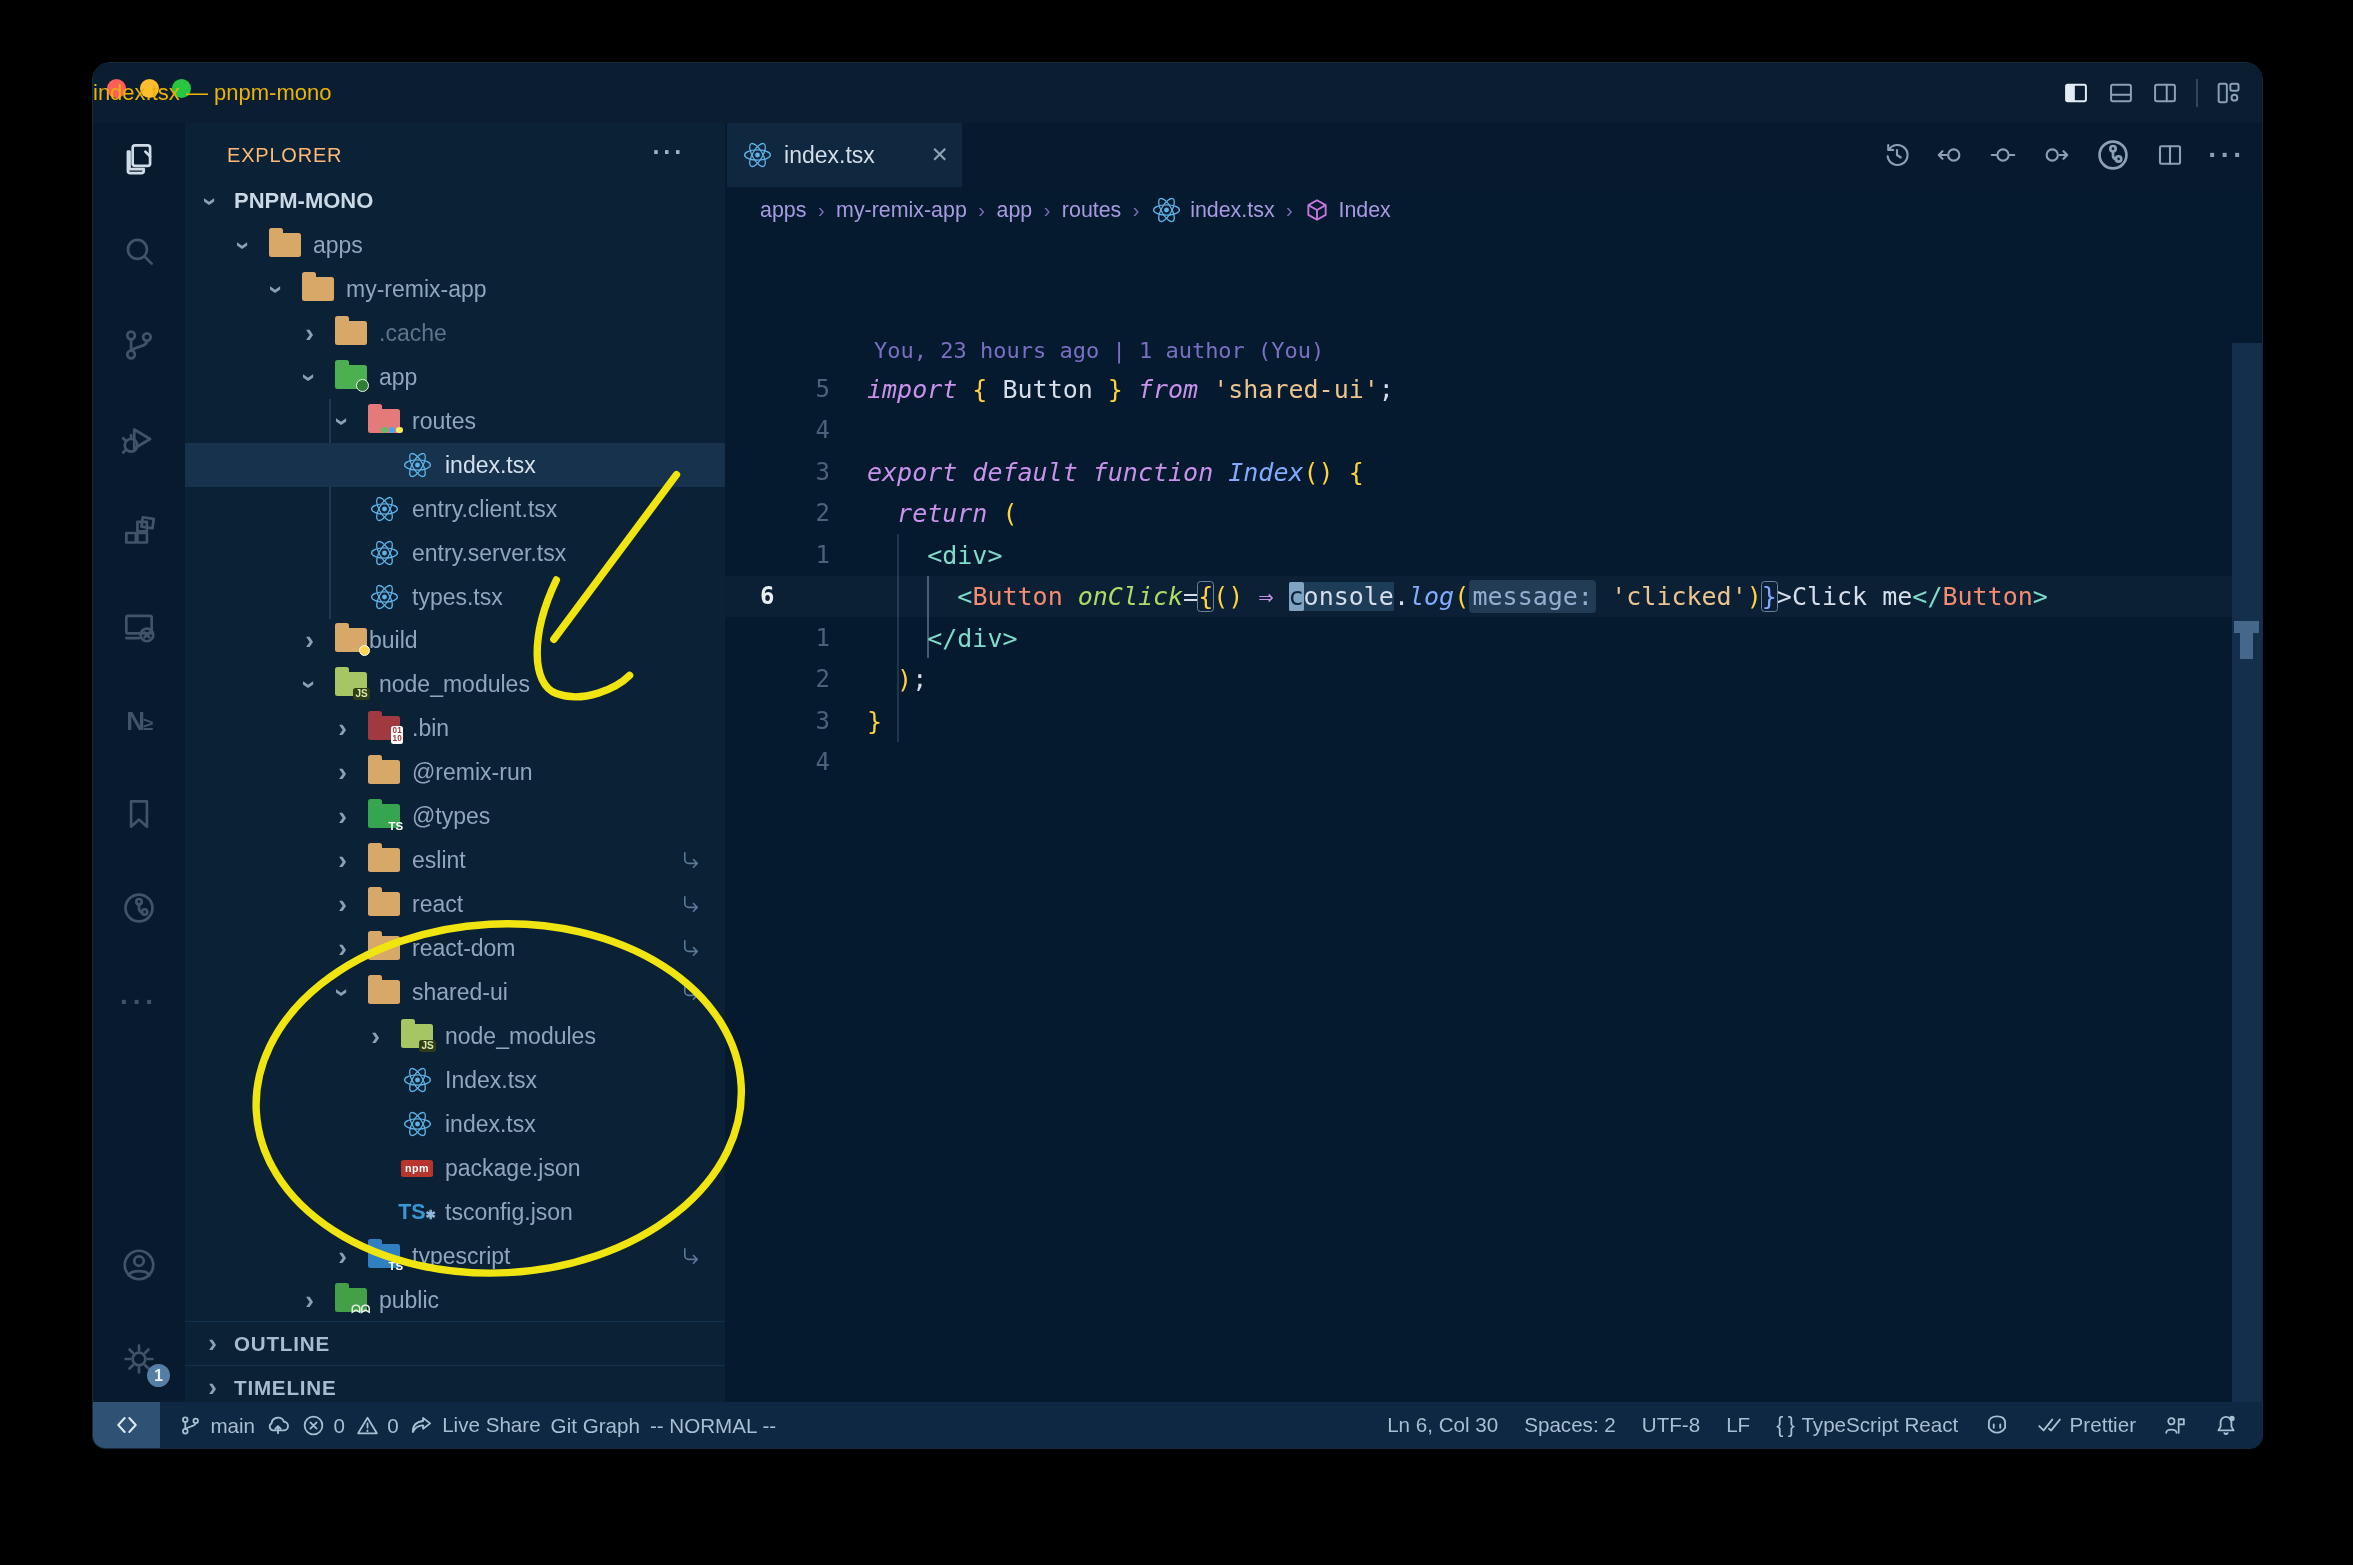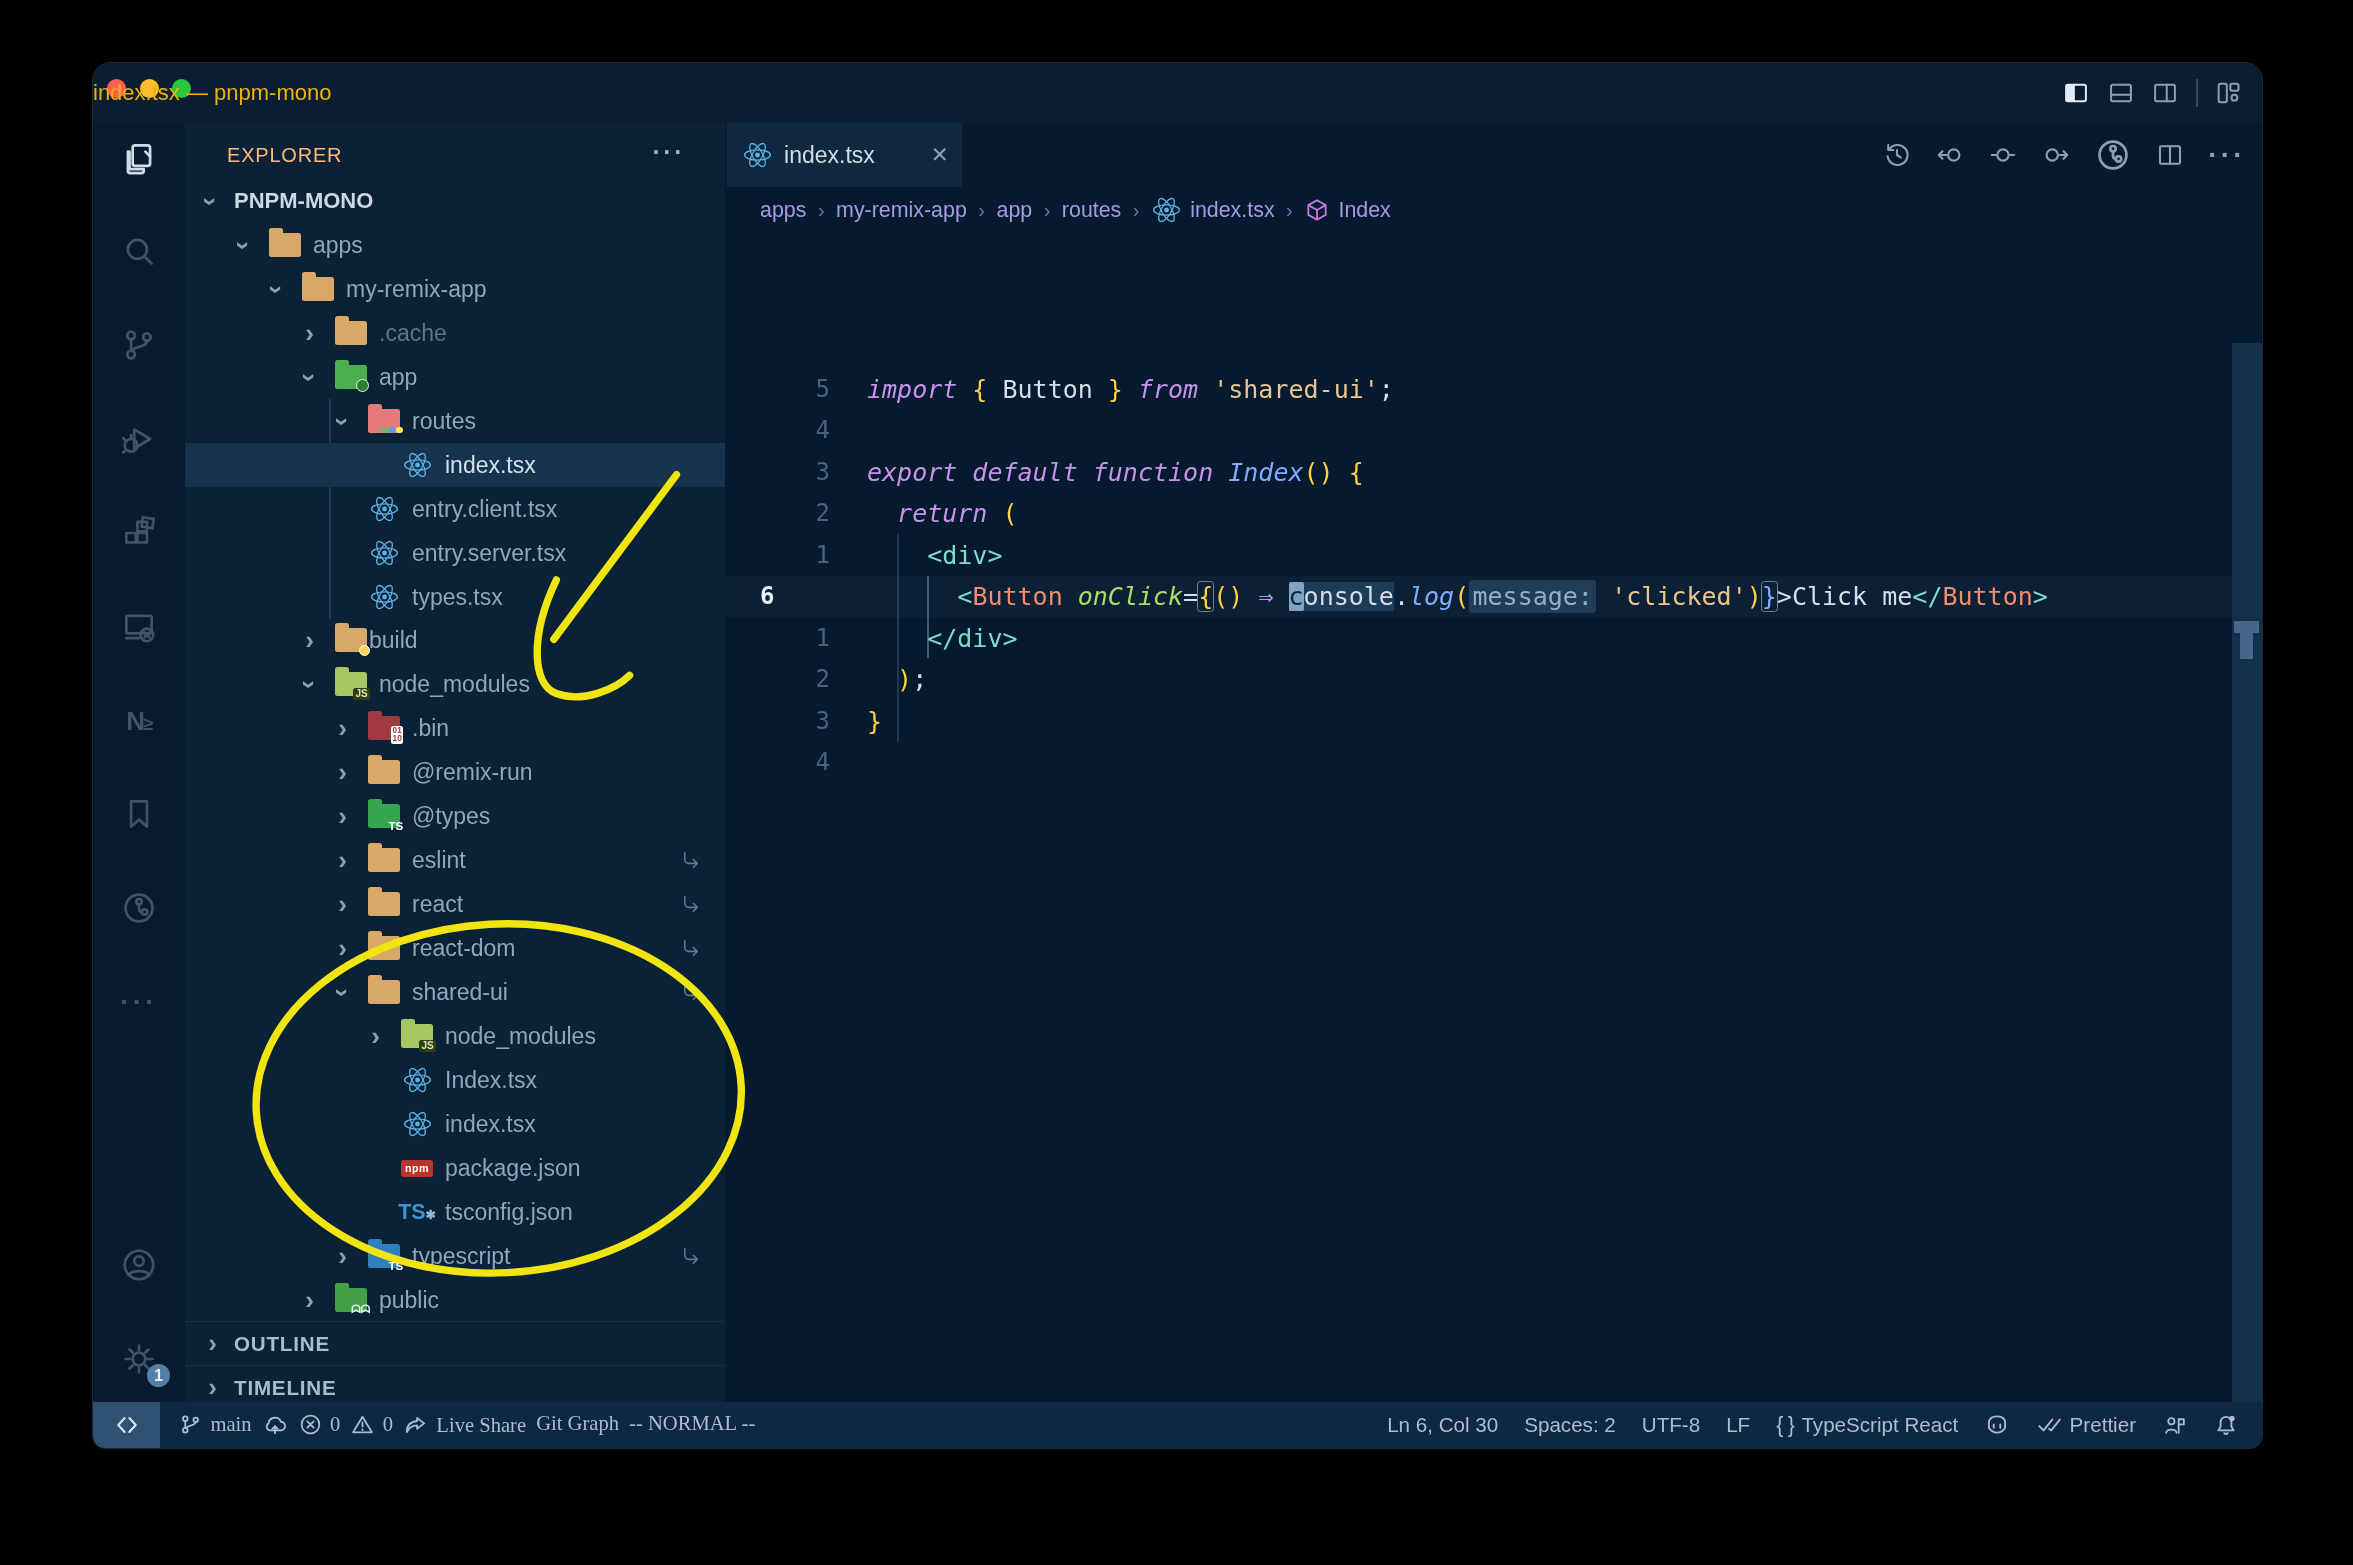--- a/index.html
+++ b/index.html
@@ -75,21 +75,21 @@
   .tok-inlay{background:#223c55;color:#95add0;border-radius:4.1px;padding:1.6px 3.3px;}
   .iguide{position:absolute;width:1.6px;background:#1d3750;}
   .iguide.bright{background:#3f5d79;}
   #vscroll{position:absolute;right:1.6px;top:110px;width:30px;height:1167px;background:#142f4c;}
   #vscroll .t-bar{position:absolute;left:1.6px;top:278px;width:25px;height:11.5px;background:#44678a;}
   #vscroll .t-stem{position:absolute;left:7.4px;top:290px;width:13px;height:26px;background:#44678a;}
   
   #statusbar{position:absolute;left:0;bottom:0;width:100%;height:46px;background:#0e2742;display:flex;align-items:center;color:#a8bed2;font-size:20.6px;}
   #sb-remote{width:67px;height:46px;background:#2e5174;display:flex;align-items:center;justify-content:center;color:#dfe9f2;flex:0 0 auto;}
   .sb-item{display:flex;align-items:center;gap:7.4px;white-space:nowrap;}
-  #sb-left{display:flex;align-items:flex-start;gap:10px;margin-left:18px;font-family:Liberation Serif, serif;}
+  #sb-left{display:flex;align-items:flex-end;gap:10px;margin-left:18px;}
   #sb-right{display:flex;align-items:center;gap:26px;margin-left:auto;margin-right:23px;}
   svg{display:block;}
   
   #annot{position:absolute;left:0;top:0;width:2171px;height:1387px;pointer-events:none;}
 </style>
 </head>
 <body>
 
 <div id="window">
 
@@ -579,20 +579,21 @@
           <span>
             <svg width="26" height="26" viewBox="0 0 24 24" fill="none" stroke="#c678dd" stroke-width="1.7" stroke-linejoin="round">
               <path d="M12 3 L20 7.5 V16.5 L12 21 L4 16.5 V7.5 z"></path>
               <path d="M4 7.5 L12 12 L20 7.5 M12 12 V21"></path>
             </svg>
           </span>
           <span>Index</span>
         </span>
       </div>
     <div id="codearea">
+      <div id="gitlens">You, 23 hours ago | 1 author (You)</div>
       <div id="code-lines">
           <div class="iguide" style="left: 172px; top: 301px; height: 208px;"></div>
           <div class="iguide bright" style="left: 202px; top: 343px; height: 82px;"></div>
           <div class="cline" style="top: 136px;"><span class="lnum">5</span><span class="ctext"><span class="tok-k">import </span><span class="tok-b">{</span><span class="tok-p"> Button </span><span class="tok-b">}</span><span class="tok-k"> from </span><span class="tok-s">'shared-ui'</span><span class="tok-p">;</span></span></div>
           <div class="cline" style="top: 177px;"><span class="lnum">4</span><span class="ctext"></span></div>
           <div class="cline" style="top: 219px;"><span class="lnum">3</span><span class="ctext"><span class="tok-k">export default function </span><span class="tok-fn">Index</span><span class="tok-b">()</span><span class="tok-p"> </span><span class="tok-b">{</span></span></div>
           <div class="cline" style="top: 260px;"><span class="lnum">2</span><span class="ctext"><span class="tok-p">  </span><span class="tok-k">return </span><span class="tok-b">(</span></span></div>
           <div class="cline" style="top: 302px;"><span class="lnum">1</span><span class="ctext"><span class="tok-p">    </span><span class="tok-t">&lt;div&gt;</span></span></div>
           <div class="curline-bg" style="top: 343px;"></div>
           <div class="cline" style="top: 343px;"><span class="lnum curn">6</span><span class="ctext"><span class="tok-p">      </span><span class="tok-t">&lt;</span><span class="tok-cmp">Button</span><span class="tok-p"> </span><span class="tok-attr">onClick</span><span class="tok-p">=</span><span class="tok-bx">{</span><span class="tok-b">()</span><span class="tok-p"> </span><span class="tok-ar">⇒</span><span class="tok-p"> </span><span class="tok-cur">c</span><span class="tok-sel">onsole</span><span class="tok-p">.</span><span class="tok-fn">log</span><span class="tok-b">(</span><span class="tok-inlay">message:</span><span class="tok-p"> </span><span class="tok-s">'clicked'</span><span class="tok-b">)</span><span class="tok-fx">}</span><span class="tok-p">&gt;Click me</span><span class="tok-t">&lt;/</span><span class="tok-cmp">Button</span><span class="tok-t">&gt;</span></span></div>

